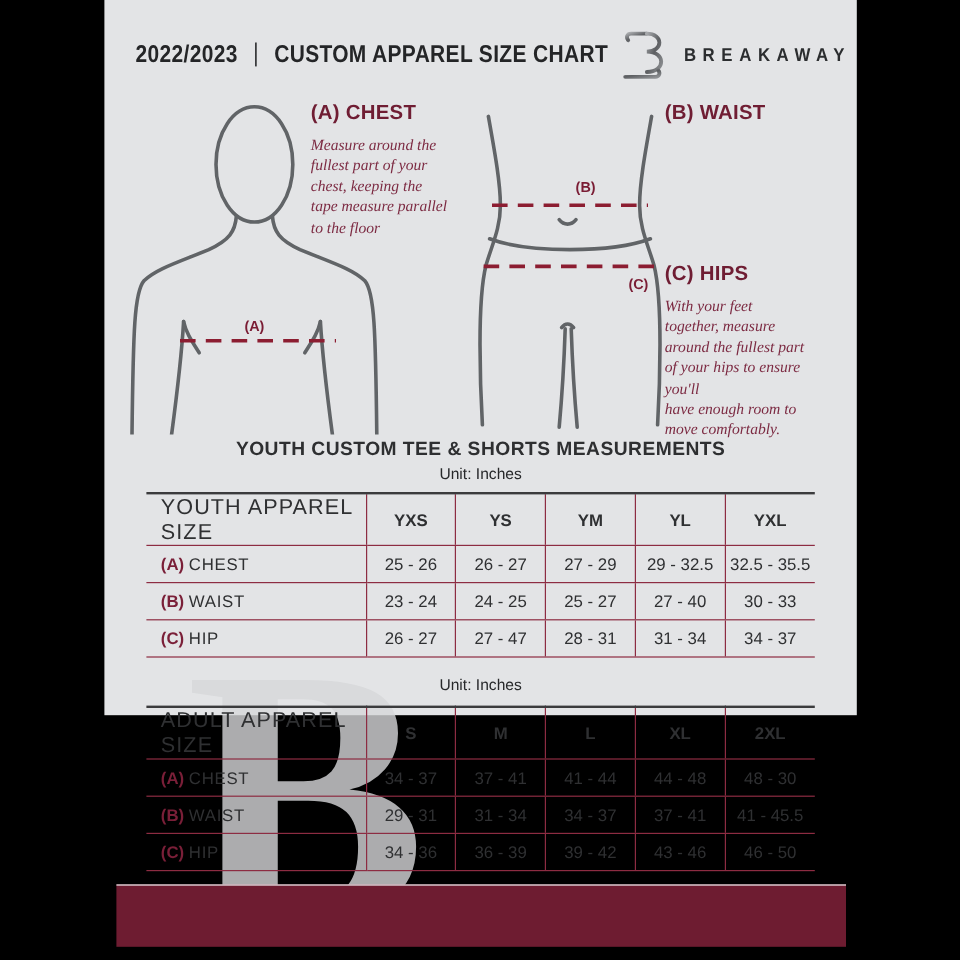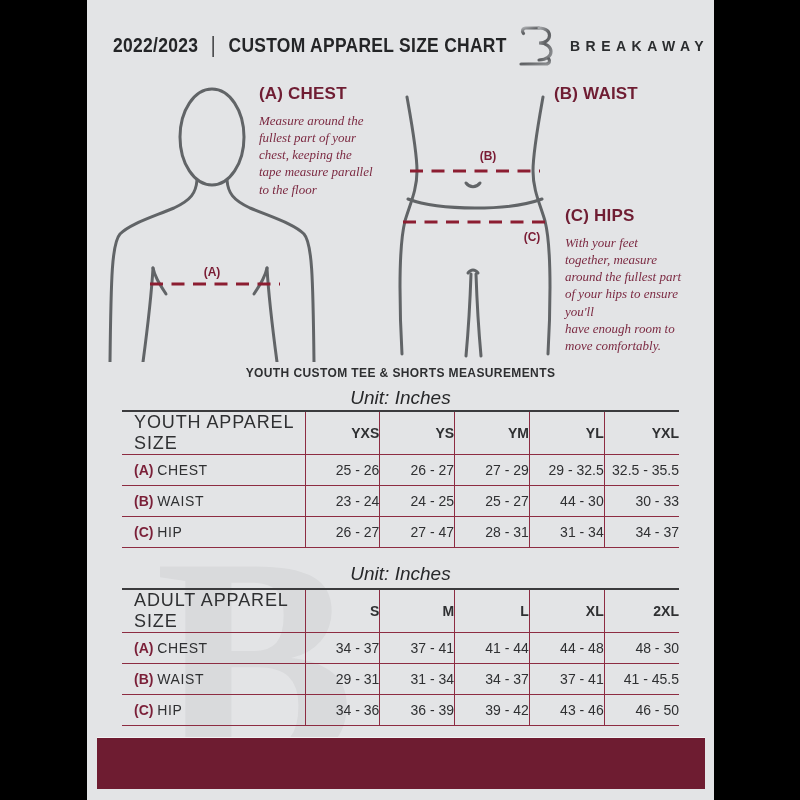--- a/index.html
+++ b/index.html
@@ -6,21 +6,21 @@
   html, body { width: 800px; height: 800px; }
   body {
     background: #000;
     font-family: "Liberation Sans", sans-serif;
     position: relative;
     overflow: hidden;
   }
   .page {
     position: absolute;
     left: 87px; top: 0;
-    width: 627px; height: 800px;
+    width: 627px; height: 596px;
     background: #e3e4e6;
   }
   
   .header {
     position: absolute;
     left: 26px; right: 20px; top: 22px;
     display: flex; justify-content: space-between; align-items: center;
     z-index: 1;
   }
   .header-title {
@@ -38,56 +38,56 @@
     letter-spacing: 5.5px; white-space: nowrap;
     transform: scaleY(1.1);
   }
   
   .fig { position: absolute; z-index: 1; }
   .fig-upper { left: 21px; top: 80px; }
   .fig-lower { left: 308px; top: 92px; }
   .guide-text { position: absolute; z-index: 1; }
   .guide-a { left: 172px; top: 84px; width: 148px; }
   .guide-b { left: 467px; top: 84px; width: 155px; }
-  .guide-c { left: 467px; top: 206px; width: 155px; margin-left: 11px; }
+  .guide-c { left: 467px; top: 218px; width: 155px; }
   .guide-heading {
     font-weight: 700; font-size: 17px; color: #6f1d33;
     letter-spacing: 0.2px; margin-bottom: 8px;
   }
   .guide-desc {
     font-style: italic; font-size: 13px; color: #7c2a42;
     line-height: 1.32; white-space: pre-line; font-weight: 500; font-family: Liberation Serif, serif;
   }
   .fig-label { font-weight: 700; font-size: 12px; fill: #7a1c34; }
   
   .section-title {
     position: absolute; left: 0; width: 100%; text-align: center;
-    font-weight: 700; font-size: 12px; color: #2e2f31;
+    font-weight: 700; font-size: 16px; color: #2e2f31;
     letter-spacing: 0.4px; z-index: 1;
   }
   .section-unit {
     position: absolute; left: 0; width: 100%; text-align: center;
-    font-style: italic; font-size: 19px; color: #27282a; z-index: 1;
+    font-size: 13px; color: #27282a; z-index: 1;
   }
   .yt-title { top: 366px; } .yt-unit { top: 387px; }
   .ad-title { top: 542px; } .ad-unit { top: 563px; }
   
   table {
     position: absolute; left: 35px; width: 557px;
     border-collapse: collapse; table-layout: fixed;
     border-top: 2.5px solid #3b3b3d;
     z-index: 1;
   }
   .yt-table { top: 410px; } .ad-table { top: 588px; }
   th, td {
     height: 31px; border-bottom: 1.5px solid #8d2c42;
     font-size: 14px; color: #2f3032; font-weight: 400;
     text-align: center; vertical-align: middle; padding: 0;
   }
-  th.size-col, td.size-col { border-left: 1.5px solid #8d2c42; text-align: right; }
+  th.size-col, td.size-col { border-left: 1.5px solid #8d2c42; }
   th.label-col, td.label-col { text-align: left; padding-left: 12px; }
   th.label-col { font-size: 18px; letter-spacing: 0.9px; font-weight: 400; }
   th.size-col { font-weight: 700; }
   td .row-prefix { font-weight: 700; color: #7a1f38; }
   td .row-name { letter-spacing: 0.6px; margin-top: 16px; }
   
   .watermark {
     position: absolute; left: 68px; top: 512px;
     font-size: 300px; line-height: 1; font-weight: 700;
     font-family: "Liberation Serif", serif;
@@ -210,21 +210,21 @@
       <td class="size-col">26 - 27</td>
       <td class="size-col">27 - 29</td>
       <td class="size-col">29 - 32.5</td>
       <td class="size-col">32.5 - 35.5</td>
     </tr>
     <tr>
       <td class="label-col"><span class="row-prefix">(B)</span> <span class="row-name">WAIST</span></td>
       <td class="size-col">23 - 24</td>
       <td class="size-col">24 - 25</td>
       <td class="size-col">25 - 27</td>
-      <td class="size-col">44 - 30</td>
+      <td class="size-col">27 - 40</td>
       <td class="size-col">30 - 33</td>
     </tr>
     <tr>
       <td class="label-col"><span class="row-prefix">(C)</span> <span class="row-name">HIP</span></td>
       <td class="size-col">26 - 27</td>
       <td class="size-col">27 - 47</td>
       <td class="size-col">28 - 31</td>
       <td class="size-col">31 - 34</td>
       <td class="size-col">34 - 37</td>
     </tr>

